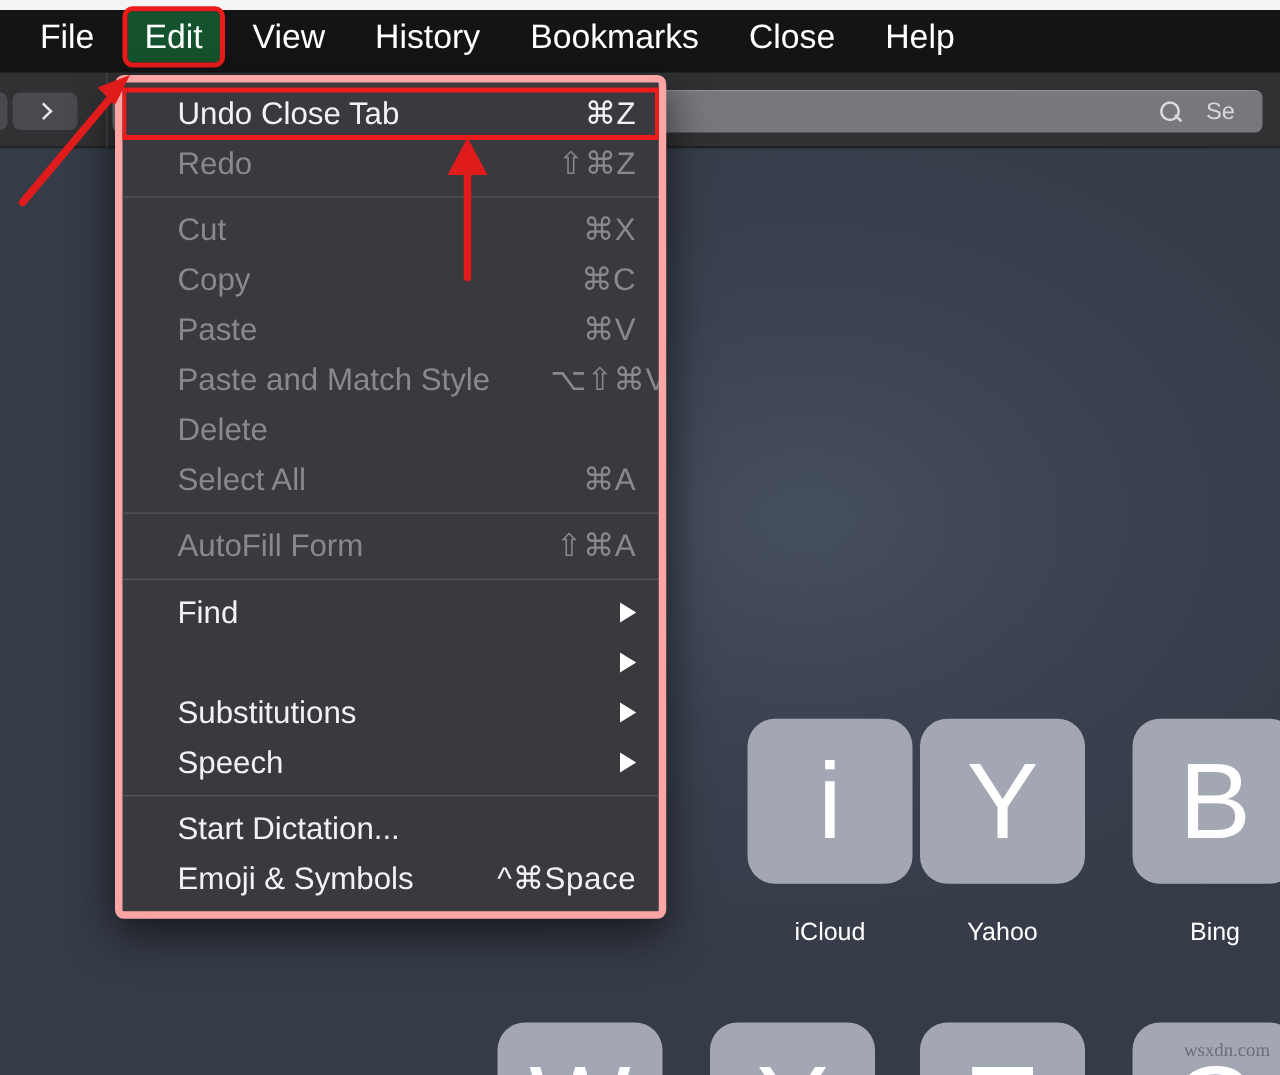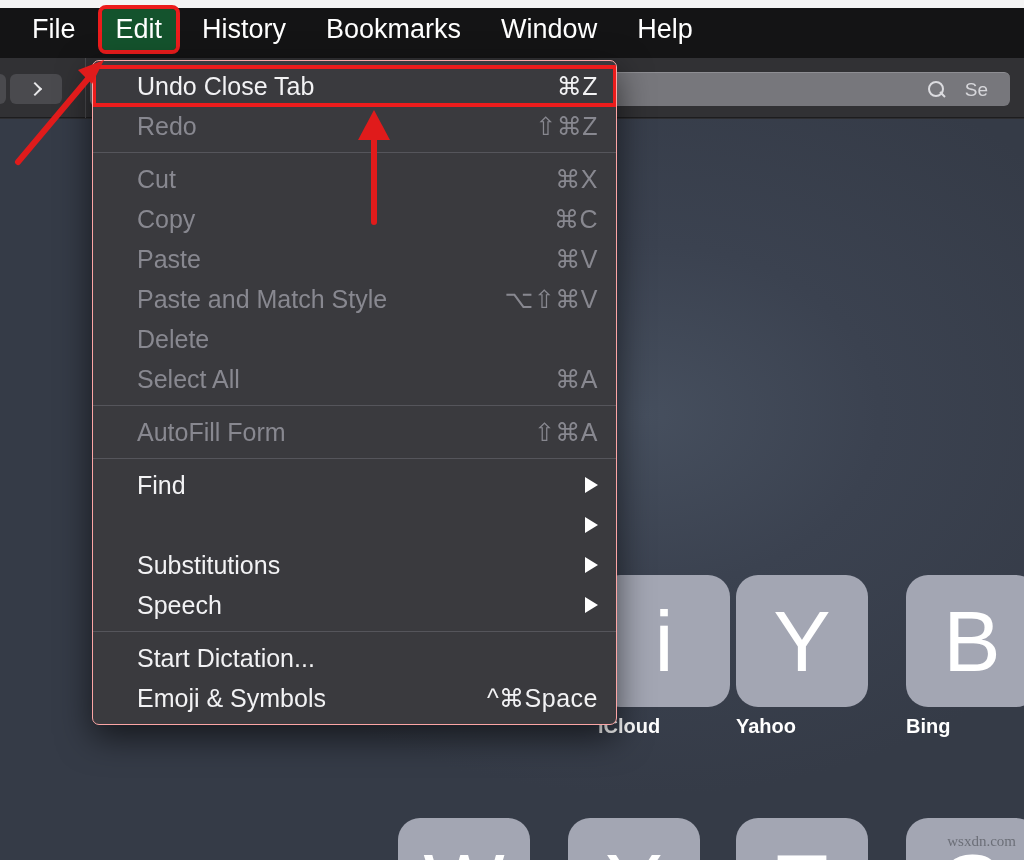--- a/index.html
+++ b/index.html
@@ -127,24 +127,25 @@
     align-items: center;
     justify-content: center;
     color: #ffffff;
     font-size: 86px;
     font-weight: 300;
     font-family: "Liberation Sans", sans-serif;
     letter-spacing: 0;
     overflow: hidden;
   }
   .fav-label {
-    margin-top: 8px;
+    margin-top: 28px;
+    text-align: center;
     color: #ffffff;
     font-size: 20px;
-    font-weight: bold;
+    font-weight: normal;
     white-space: nowrap;
   }
 
   
   #menubar {
     position: absolute;
     left: 0; top: 0;
     width: 1024px; height: 58px;
     background: #141415;
     display: flex;
@@ -170,24 +171,24 @@
   .menubar-item.active {
     background: #14532d;
     outline: 4px solid #ec1c1c;
     outline-offset: 0px;
   }
 
   
   #edit-menu {
     position: absolute;
     left: 92px; top: 60px;
-    width: 525px;
+    width: 441px;
     background: #3a3a3e;
     border-radius: 7px;
-    border: 1px solid #fca5a5;
+    border: 6px solid #fca5a5;
     box-shadow: 0 12px 34px rgba(0,0,0,0.6);
     z-index: 50;
     padding: 5px 0 6px 0;
     overflow: hidden;
   }
 
   .menu-item {
     position: relative;
     height: 40px;
     display: flex;
@@ -291,23 +292,24 @@
             <div class="fav-icon">G</div>
           </div>
         </div>
     </div>
 
   </div>
 
   <div id="menubar">
       <div class="menubar-item">File</div>
       <div class="menubar-item active">Edit</div>
+      <div class="menubar-item">View</div>
       <div class="menubar-item">History</div>
       <div class="menubar-item">Bookmarks</div>
-      <div class="menubar-item">Window</div>
+      <div class="menubar-item">Close</div>
       <div class="menubar-item">Help</div>
     </div>
 
   <div id="edit-menu">
       <div class="menu-item highlighted">
         <span>Undo Close Tab</span>
         <span class="shortcut">⌘Z</span>
       </div>
       <div class="menu-item disabled">
         <span>Redo</span>

